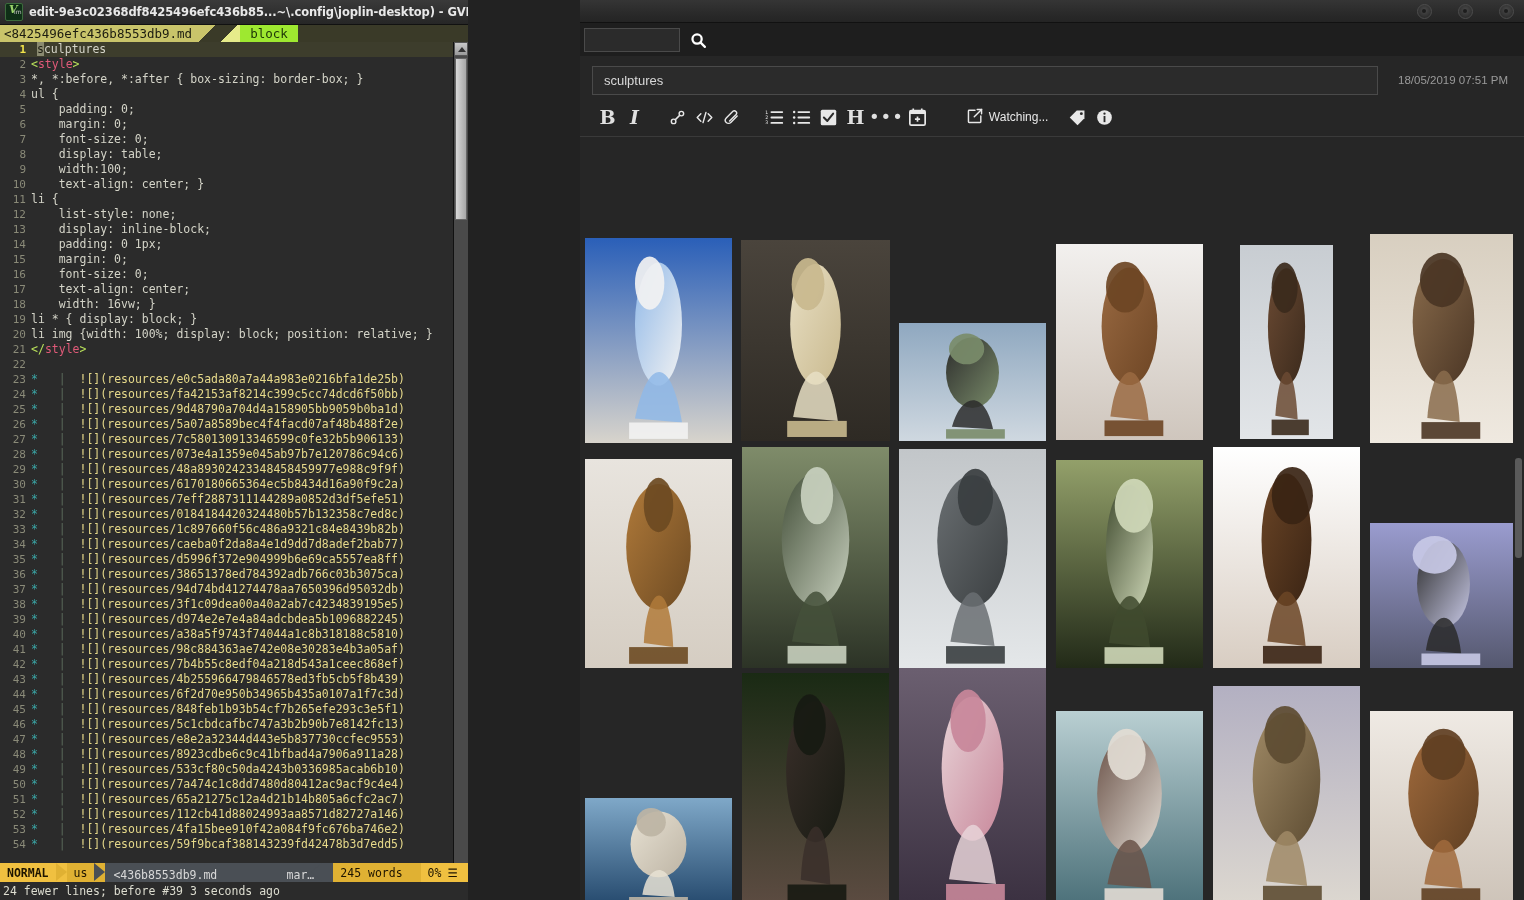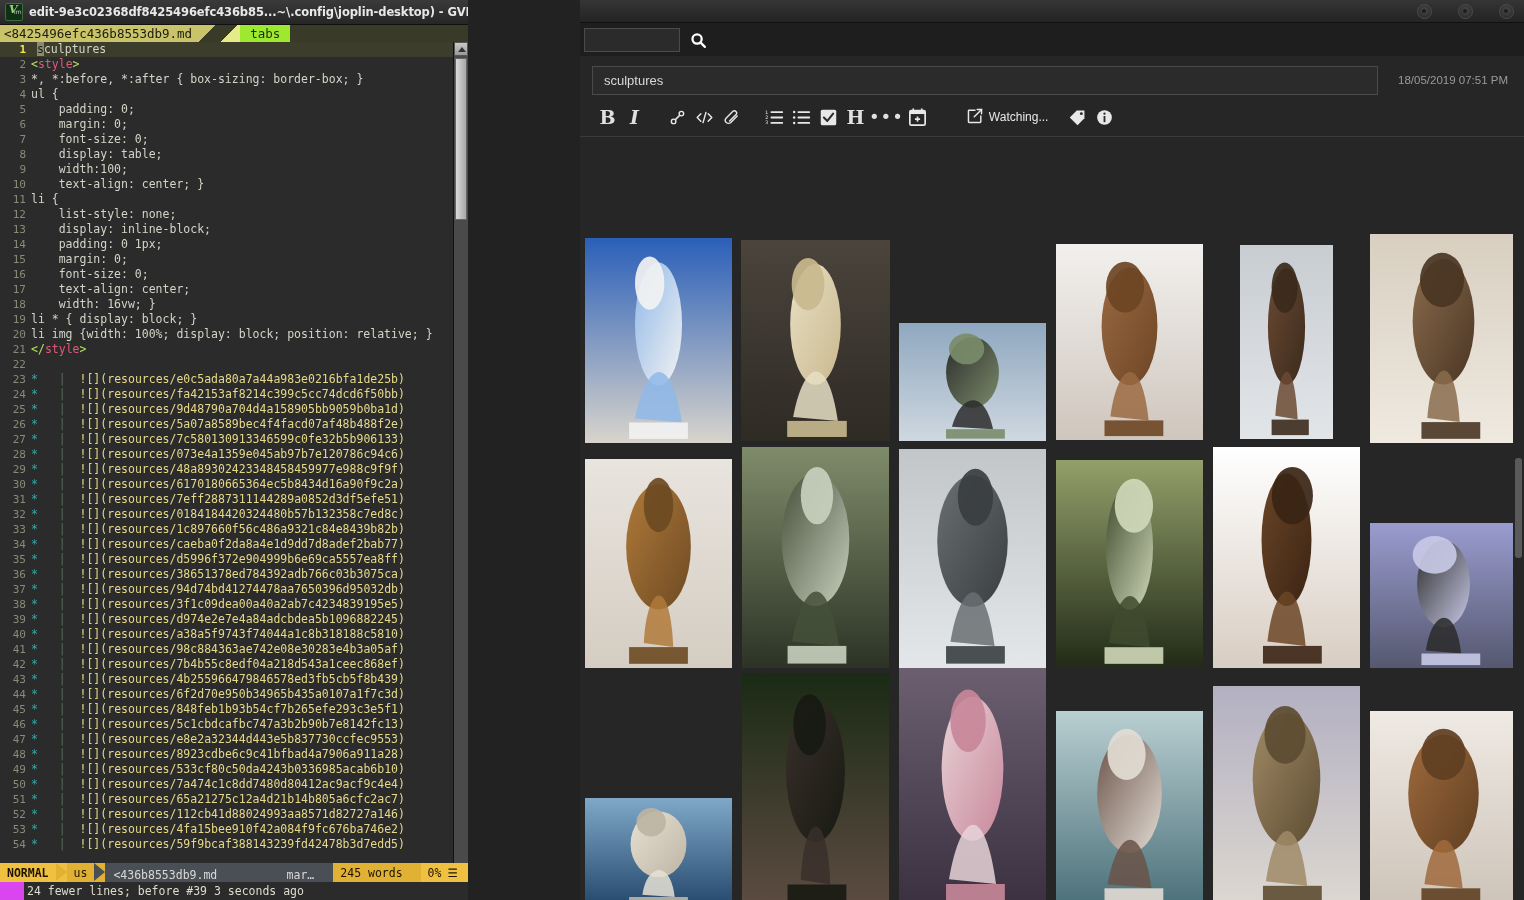--- a/index.html
+++ b/index.html
@@ -73,21 +73,21 @@
   .al-pct{background:#f0c040;color:#1d1400;display:flex;align-items:center;gap:6px;}
   .al-pos{background:#f0c040;color:#1d1400;}
   .al-end{width:12px;background:#f0c040;position:relative;}
   .al-end:after{content:"";position:absolute;left:-2px;top:0;border-top:9.5px solid transparent;
     border-bottom:9.5px solid transparent;border-right:12px solid #d05a20;}
   .al-scrollbtn{width:14px;background:linear-gradient(180deg,#c9c9c9,#9a9a9a);border:1px solid #555;
     box-sizing:border-box;position:relative;}
   .al-scrollbtn:after{content:"";position:absolute;left:3px;top:6px;border-left:4px solid transparent;
     border-right:4px solid transparent;border-top:5px solid #333;}
   .vim-msg{position:absolute;left:0;bottom:0;width:580px;height:18px;background:#2b2b2b;color:#ddddd0;
-    font-family:"DejaVu Sans Mono",monospace;font-size:11.5px;display:flex;align-items:center;padding-left:3px;margin-left:24px;}
+    font-family:"DejaVu Sans Mono",monospace;font-size:11.5px;display:flex;align-items:center;padding-left:3px;}
 
   
   .joplin{position:absolute;left:580px;top:0;width:944px;height:900px;background:#262626;overflow:hidden;}
   .jop-titlebar{height:22px;background:linear-gradient(180deg,#353535,#2a2a2a 60%,#242424);
     display:flex;align-items:center;justify-content:flex-end;padding-right:10px;gap:26px;border-bottom:1px solid #111;}
   .wbtn{width:13px;height:13px;border-radius:50%;background:radial-gradient(circle at 50% 40%,#4a4a4a,#2e2e2e 70%);
     border:1px solid #4d4d4d;position:relative;}
   .wbtn:after{content:"";position:absolute;left:4px;top:4px;width:4px;height:4px;border-radius:50%;background:#1d1d1d;}
 
   .jop-topbar{height:34px;background:#1e1e1e;display:flex;align-items:center;padding-left:2px;border-bottom:1px solid #333;}
@@ -125,21 +125,21 @@
   <div class="gvim">
     <div class="gvim-titlebar">
       <div class="gvim-icon"></div>
       <div class="gvim-title">edit-9e3c02368df8425496efc436b85...~\.config\joplin-desktop) - GVIM1</div>
     </div>
 
     <div class="vim-tabline">
       <div class="vtab inactive">&lt;8425496efc436b8553db9.md</div>
       <div class="vtab sep-a"></div>
       <div class="vtab sep-b"></div>
-      <div class="vtab tabs-lbl">tabs</div>
+      <div class="vtab tabs-lbl">block</div>
     </div>
 
     <div class="vim-body">
       <div class="vim-cursorline"></div>
       <div class="vim-code" id="vim-code"><div class="cl"><div class="gutter cur">1</div><div class="codetext"><span style="padding-left:6px"></span><span class="sel-cell">s</span>culptures</div></div><div class="cl"><div class="gutter">2</div><div class="codetext"><span class="anglec">&lt;</span><span class="tagc">style</span><span class="anglec">&gt;</span></div></div><div class="cl"><div class="gutter">3</div><div class="codetext">*, *:before, *:after { box-sizing: border-box; }</div></div><div class="cl"><div class="gutter">4</div><div class="codetext">ul {</div></div><div class="cl"><div class="gutter">5</div><div class="codetext">    padding: 0;</div></div><div class="cl"><div class="gutter">6</div><div class="codetext">    margin: 0;</div></div><div class="cl"><div class="gutter">7</div><div class="codetext">    font-size: 0;</div></div><div class="cl"><div class="gutter">8</div><div class="codetext">    display: table;</div></div><div class="cl"><div class="gutter">9</div><div class="codetext">    width:100;</div></div><div class="cl"><div class="gutter">10</div><div class="codetext">    text-align: center; }</div></div><div class="cl"><div class="gutter">11</div><div class="codetext">li {</div></div><div class="cl"><div class="gutter">12</div><div class="codetext">    list-style: none;</div></div><div class="cl"><div class="gutter">13</div><div class="codetext">    display: inline-block;</div></div><div class="cl"><div class="gutter">14</div><div class="codetext">    padding: 0 1px;</div></div><div class="cl"><div class="gutter">15</div><div class="codetext">    margin: 0;</div></div><div class="cl"><div class="gutter">16</div><div class="codetext">    font-size: 0;</div></div><div class="cl"><div class="gutter">17</div><div class="codetext">    text-align: center;</div></div><div class="cl"><div class="gutter">18</div><div class="codetext">    width: 16vw; }</div></div><div class="cl"><div class="gutter">19</div><div class="codetext">li * { display: block; }</div></div><div class="cl"><div class="gutter">20</div><div class="codetext">li img {width: 100%; display: block; position: relative; }</div></div><div class="cl"><div class="gutter">21</div><div class="codetext"><span class="anglec">&lt;</span><span class="tagc"><span class="anglec">/</span>style</span><span class="anglec">&gt;</span></div></div><div class="cl"><div class="gutter">22</div><div class="codetext"></div></div><div class="cl"><div class="gutter">23</div><div class="codetext"><span class="sign">*</span>   <span style="color:#5a6a5a">|</span>  <span class="url">![](resources/e0c5ada80a7a44a983e0216bfa1de25b)</span></div></div><div class="cl"><div class="gutter">24</div><div class="codetext"><span class="sign">*</span>   <span style="color:#5a6a5a">|</span>  <span class="url">![](resources/fa42153af8214c399c5cc74dcd6f50bb)</span></div></div><div class="cl"><div class="gutter">25</div><div class="codetext"><span class="sign">*</span>   <span style="color:#5a6a5a">|</span>  <span class="url">![](resources/9d48790a704d4a158905bb9059b0ba1d)</span></div></div><div class="cl"><div class="gutter">26</div><div class="codetext"><span class="sign">*</span>   <span style="color:#5a6a5a">|</span>  <span class="url">![](resources/5a07a8589bec4f4facd07af48b488f2e)</span></div></div><div class="cl"><div class="gutter">27</div><div class="codetext"><span class="sign">*</span>   <span style="color:#5a6a5a">|</span>  <span class="url">![](resources/7c580130913346599c0fe32b5b906133)</span></div></div><div class="cl"><div class="gutter">28</div><div class="codetext"><span class="sign">*</span>   <span style="color:#5a6a5a">|</span>  <span class="url">![](resources/073e4a1359e045ab97b7e120786c94c6)</span></div></div><div class="cl"><div class="gutter">29</div><div class="codetext"><span class="sign">*</span>   <span style="color:#5a6a5a">|</span>  <span class="url">![](resources/48a89302423348458459977e988c9f9f)</span></div></div><div class="cl"><div class="gutter">30</div><div class="codetext"><span class="sign">*</span>   <span style="color:#5a6a5a">|</span>  <span class="url">![](resources/6170180665364ec5b8434d16a90f9c2a)</span></div></div><div class="cl"><div class="gutter">31</div><div class="codetext"><span class="sign">*</span>   <span style="color:#5a6a5a">|</span>  <span class="url">![](resources/7eff2887311144289a0852d3df5efe51)</span></div></div><div class="cl"><div class="gutter">32</div><div class="codetext"><span class="sign">*</span>   <span style="color:#5a6a5a">|</span>  <span class="url">![](resources/0184184420324480b57b132358c7ed8c)</span></div></div><div class="cl"><div class="gutter">33</div><div class="codetext"><span class="sign">*</span>   <span style="color:#5a6a5a">|</span>  <span class="url">![](resources/1c897660f56c486a9321c84e8439b82b)</span></div></div><div class="cl"><div class="gutter">34</div><div class="codetext"><span class="sign">*</span>   <span style="color:#5a6a5a">|</span>  <span class="url">![](resources/caeba0f2da8a4e1d9dd7d8adef2bab77)</span></div></div><div class="cl"><div class="gutter">35</div><div class="codetext"><span class="sign">*</span>   <span style="color:#5a6a5a">|</span>  <span class="url">![](resources/d5996f372e904999b6e69ca5557ea8ff)</span></div></div><div class="cl"><div class="gutter">36</div><div class="codetext"><span class="sign">*</span>   <span style="color:#5a6a5a">|</span>  <span class="url">![](resources/38651378ed784392adb766c03b3075ca)</span></div></div><div class="cl"><div class="gutter">37</div><div class="codetext"><span class="sign">*</span>   <span style="color:#5a6a5a">|</span>  <span class="url">![](resources/94d74bd41274478aa7650396d95032db)</span></div></div><div class="cl"><div class="gutter">38</div><div class="codetext"><span class="sign">*</span>   <span style="color:#5a6a5a">|</span>  <span class="url">![](resources/3f1c09dea00a40a2ab7c4234839195e5)</span></div></div><div class="cl"><div class="gutter">39</div><div class="codetext"><span class="sign">*</span>   <span style="color:#5a6a5a">|</span>  <span class="url">![](resources/d974e2e7e4a84adcbdea5b1096882245)</span></div></div><div class="cl"><div class="gutter">40</div><div class="codetext"><span class="sign">*</span>   <span style="color:#5a6a5a">|</span>  <span class="url">![](resources/a38a5f9743f74044a1c8b318188c5810)</span></div></div><div class="cl"><div class="gutter">41</div><div class="codetext"><span class="sign">*</span>   <span style="color:#5a6a5a">|</span>  <span class="url">![](resources/98c884363ae742e08e30283e4b3a05af)</span></div></div><div class="cl"><div class="gutter">42</div><div class="codetext"><span class="sign">*</span>   <span style="color:#5a6a5a">|</span>  <span class="url">![](resources/7b4b55c8edf04a218d543a1ceec868ef)</span></div></div><div class="cl"><div class="gutter">43</div><div class="codetext"><span class="sign">*</span>   <span style="color:#5a6a5a">|</span>  <span class="url">![](resources/4b255966479846578ed3fb5cb5f8b439)</span></div></div><div class="cl"><div class="gutter">44</div><div class="codetext"><span class="sign">*</span>   <span style="color:#5a6a5a">|</span>  <span class="url">![](resources/6f2d70e950b34965b435a0107a1f7c3d)</span></div></div><div class="cl"><div class="gutter">45</div><div class="codetext"><span class="sign">*</span>   <span style="color:#5a6a5a">|</span>  <span class="url">![](resources/848feb1b93b54cf7b265efe293c3e5f1)</span></div></div><div class="cl"><div class="gutter">46</div><div class="codetext"><span class="sign">*</span>   <span style="color:#5a6a5a">|</span>  <span class="url">![](resources/5c1cbdcafbc747a3b2b90b7e8142fc13)</span></div></div><div class="cl"><div class="gutter">47</div><div class="codetext"><span class="sign">*</span>   <span style="color:#5a6a5a">|</span>  <span class="url">![](resources/e8e2a32344d443e5b837730ccfec9553)</span></div></div><div class="cl"><div class="gutter">48</div><div class="codetext"><span class="sign">*</span>   <span style="color:#5a6a5a">|</span>  <span class="url">![](resources/8923cdbe6c9c41bfbad4a7906a911a28)</span></div></div><div class="cl"><div class="gutter">49</div><div class="codetext"><span class="sign">*</span>   <span style="color:#5a6a5a">|</span>  <span class="url">![](resources/533cf80c50da4243b0336985acab6b10)</span></div></div><div class="cl"><div class="gutter">50</div><div class="codetext"><span class="sign">*</span>   <span style="color:#5a6a5a">|</span>  <span class="url">![](resources/7a474c1c8dd7480d80412ac9acf9c4e4)</span></div></div><div class="cl"><div class="gutter">51</div><div class="codetext"><span class="sign">*</span>   <span style="color:#5a6a5a">|</span>  <span class="url">![](resources/65a21275c12a4d21b14b805a6cfc2ac7)</span></div></div><div class="cl"><div class="gutter">52</div><div class="codetext"><span class="sign">*</span>   <span style="color:#5a6a5a">|</span>  <span class="url">![](resources/112cb41d88024993aa8571d82727a146)</span></div></div><div class="cl"><div class="gutter">53</div><div class="codetext"><span class="sign">*</span>   <span style="color:#5a6a5a">|</span>  <span class="url">![](resources/4fa15bee910f42a084f9fc676ba746e2)</span></div></div><div class="cl"><div class="gutter">54</div><div class="codetext"><span class="sign">*</span>   <span style="color:#5a6a5a">|</span>  <span class="url">![](resources/59f9bcaf388143239fd42478b3d7edd5)</span></div></div></div>
       <div class="vimscroll">
         <div class="up"></div>
         <div class="thumb"></div>
         <div class="dn"></div>
       </div>

